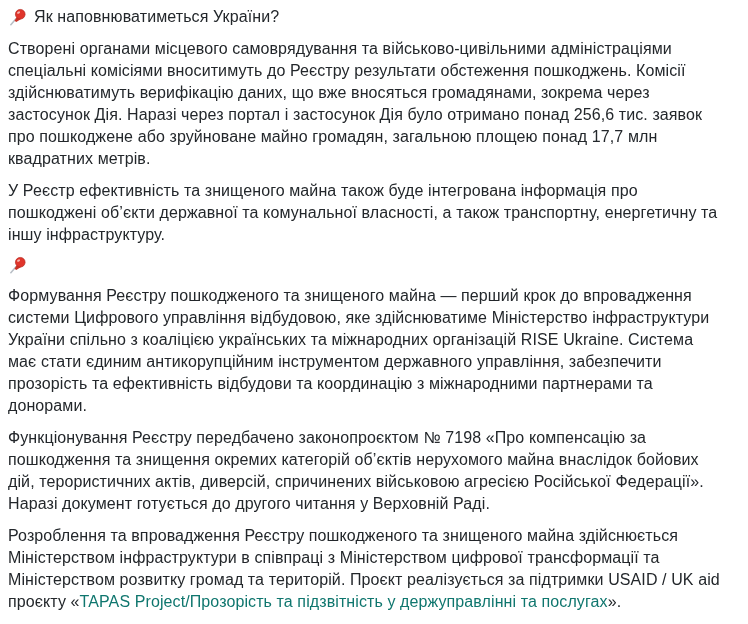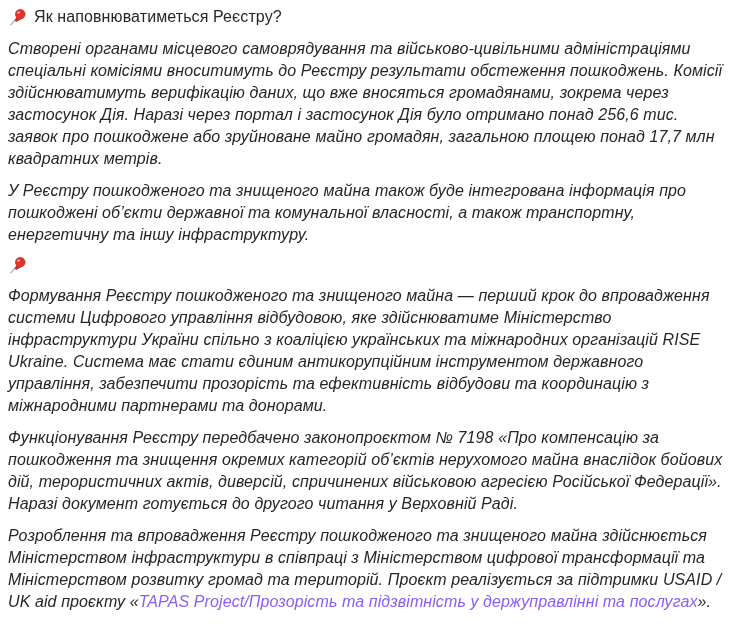--- a/index.html
+++ b/index.html
@@ -20,44 +20,44 @@
   .heading{
     display:flex;
     align-items:center;
     margin:0 0 10px 0;
     white-space:nowrap;
   }
   .heading .pin{flex:0 0 auto;display:inline-flex;align-items:center;}
   .heading .pin svg{display:block;}
   .heading-spaced .pin{margin-right:7px;}
   .heading-tight .pin{margin-right:1px;}
-  .para{margin:0 12px 10px 0;font-style:italic;}
+  .para{margin:0 12px 10px 0;}
   .para:last-child{margin-bottom:0;}
-  .link{color:#8b5cf6;text-decoration:none;cursor:pointer;}
+  .link{color:#0f766e;text-decoration:none;cursor:pointer;}
 </style>
 </head>
 <body>
 
 <div class="post">
 
   <div class="heading heading-spaced">
     <span class="pin">
       <svg width="19" height="19" viewBox="0 0 20 20" aria-hidden="true">
         <line x1="3.0" y1="17.6" x2="8.4" y2="11.4" stroke="#b9bfc6" stroke-width="1.7" stroke-linecap="round"></line>
         <path d="M6.9 13.3 L10.2 7.9 L14.2 11.3 L8.7 14.8 Z" fill="#c93327"></path>
         <circle cx="12.9" cy="6.6" r="5.1" fill="#e0352b" stroke="#b42a21" stroke-width="0.7"></circle>
         <ellipse cx="11.1" cy="4.8" rx="1.7" ry="1.1" fill="#f6b7b1" transform="rotate(-32 11.1 4.8)"></ellipse>
       </svg>
     </span>
-    <span class="htext">Як наповнюватиметься Реєстру?</span>
+    <span class="htext">Як наповнюватиметься України?</span>
   </div>
 
   <p class="para">Створені органами місцевого самоврядування та військово-цивільними адміністраціями спеціальні комісіями вноситимуть до Реєстру результати обстеження пошкоджень. Комісії здійснюватимуть верифікацію даних, що вже вносяться громадянами, зокрема через застосунок Дія. Наразі через портал і застосунок Дія було отримано понад 256,6 тис. заявок про пошкоджене або зруйноване майно громадян, загальною площею понад 17,7 млн квадратних метрів.</p>
 
-  <p class="para">У Реєстру пошкодженого та знищеного майна також буде інтегрована інформація про пошкоджені об’єкти державної та комунальної власності, а також транспортну, енергетичну та іншу інфраструктуру.</p>
+  <p class="para">У Реєстр ефективність та знищеного майна також буде інтегрована інформація про пошкоджені об’єкти державної та комунальної власності, а також транспортну, енергетичну та іншу інфраструктуру.</p>
 
   <div class="heading heading-tight">
     <span class="pin">
       <svg width="19" height="19" viewBox="0 0 20 20" aria-hidden="true">
         <line x1="3.0" y1="17.6" x2="8.4" y2="11.4" stroke="#b9bfc6" stroke-width="1.7" stroke-linecap="round"></line>
         <path d="M6.9 13.3 L10.2 7.9 L14.2 11.3 L8.7 14.8 Z" fill="#c93327"></path>
         <circle cx="12.9" cy="6.6" r="5.1" fill="#e0352b" stroke="#b42a21" stroke-width="0.7"></circle>
         <ellipse cx="11.1" cy="4.8" rx="1.7" ry="1.1" fill="#f6b7b1" transform="rotate(-32 11.1 4.8)"></ellipse>
       </svg>
     </span>

